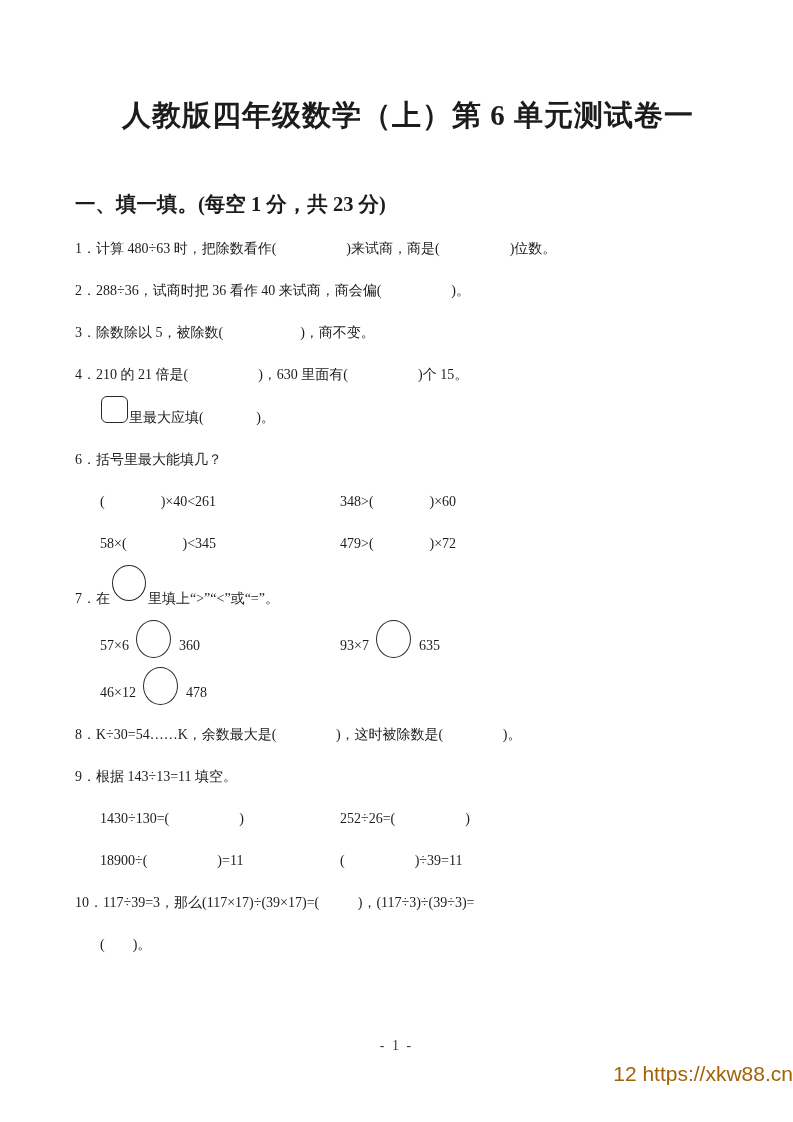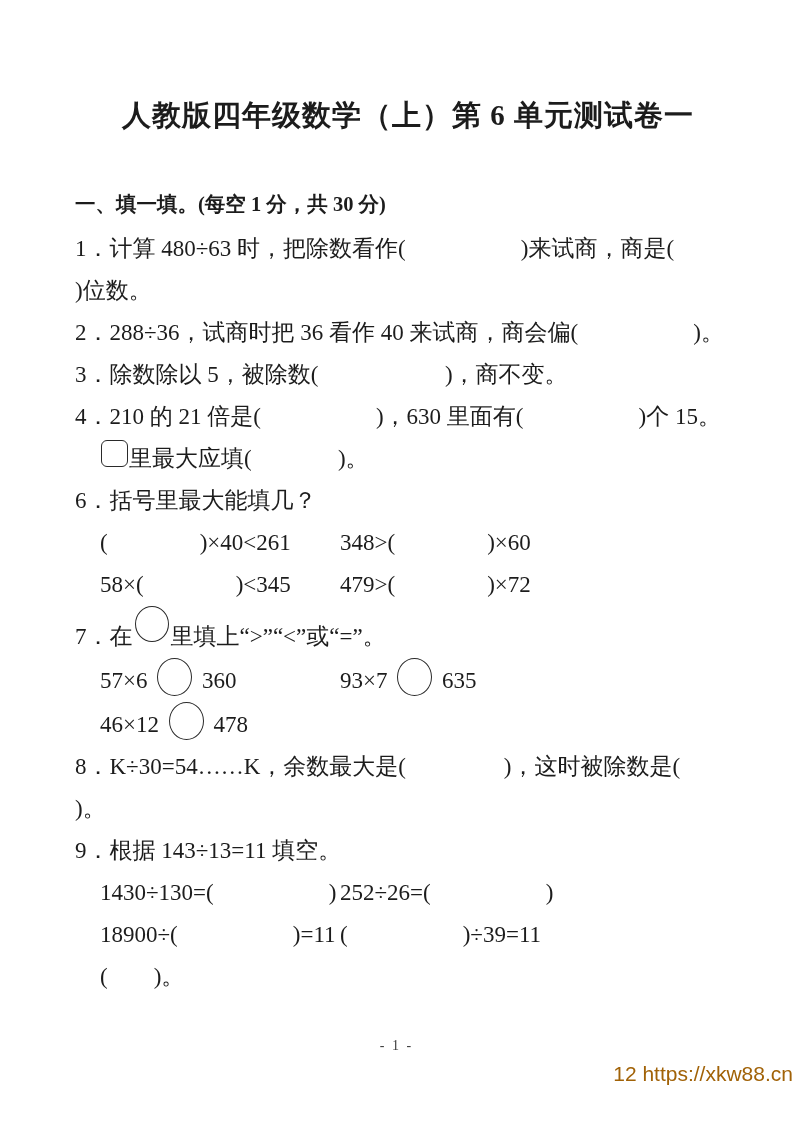--- a/index.html
+++ b/index.html
@@ -33,21 +33,21 @@
     line-height: 28px;
     margin: 0;
   }
   .sec-heading.first {
     margin-top: 54px;
     margin-bottom: 10px;
   }
   .sec-heading.later {
     margin-top: 10px;
   }
-  .questions { font-size: 23px; }
+  .questions { font-size: 14px; }
   .qline {
     line-height: 42px;
     white-space: pre-wrap;
   }
   .qline.subline { padding-left: 25px; }
   .qnum { display: inline; }
   .cols .cell {
     display: inline-block;
     vertical-align: baseline;
     white-space: pre-wrap;
@@ -95,21 +95,21 @@
     font-family: "Liberation Sans", "DejaVu Sans", sans-serif;
   }
 </style>
 </head>
 <body>
 
 <div class="page">
   <div class="content">
     <h1 class="title">人教版四年级数学（上）第 6 单元测试卷一</h1>
     <div id="sections">
-        <div class="sec-heading first">一、填一填。(每空 1 分，共 30 分)</div>
+        <div class="sec-heading first">一、填一填。(每空 1 分，共 23 分)</div>
         <div class="questions">
           <div class="q">
             <div class="qline"><span class="qnum">1．</span><span>计算 480÷63 时，把除数看作(                    )来试商，商是(                    )位数。</span></div>
           </div>
           <div class="q">
             <div class="qline"><span class="qnum">2．</span><span>288÷36，试商时把 36 看作 40 来试商，商会偏(                    )。</span></div>
           </div>
           <div class="q">
             <div class="qline"><span class="qnum">3．</span><span>除数除以 5，被除数(                      )，商不变。</span></div>
           </div>
@@ -131,20 +131,21 @@
           </div>
           <div class="q">
             <div class="qline"><span class="qnum">8．</span><span>K÷30=54……K，余数最大是(                 )，这时被除数是(                 )。</span></div>
           </div>
           <div class="q">
             <div class="qline"><span class="qnum">9．</span><span>根据 143÷13=11 填空。</span></div>
             <div class="qline subline cols"><span class="cell">1430÷130=(                    )</span><span class="cell">252÷26=(                    )</span></div>
             <div class="qline subline cols"><span class="cell">18900÷(                    )=11</span><span class="cell">(                    )÷39=11</span></div>
           </div>
           <div class="q">
+            <div class="qline"><span class="qnum">10．</span><span>117÷39=3，那么(117×17)÷(39×17)=(           )，(117÷3)÷(39÷3)=</span></div>
             <div class="qline subline"><span>(        )。</span></div>
           </div>
         </div>
         <div class="questions"></div>
       </div>
   </div>
   <div class="footer-pagenum">- 1 -</div>
   <div class="footer-watermark">12 https://xkw88.cn</div>
 </div>
 

